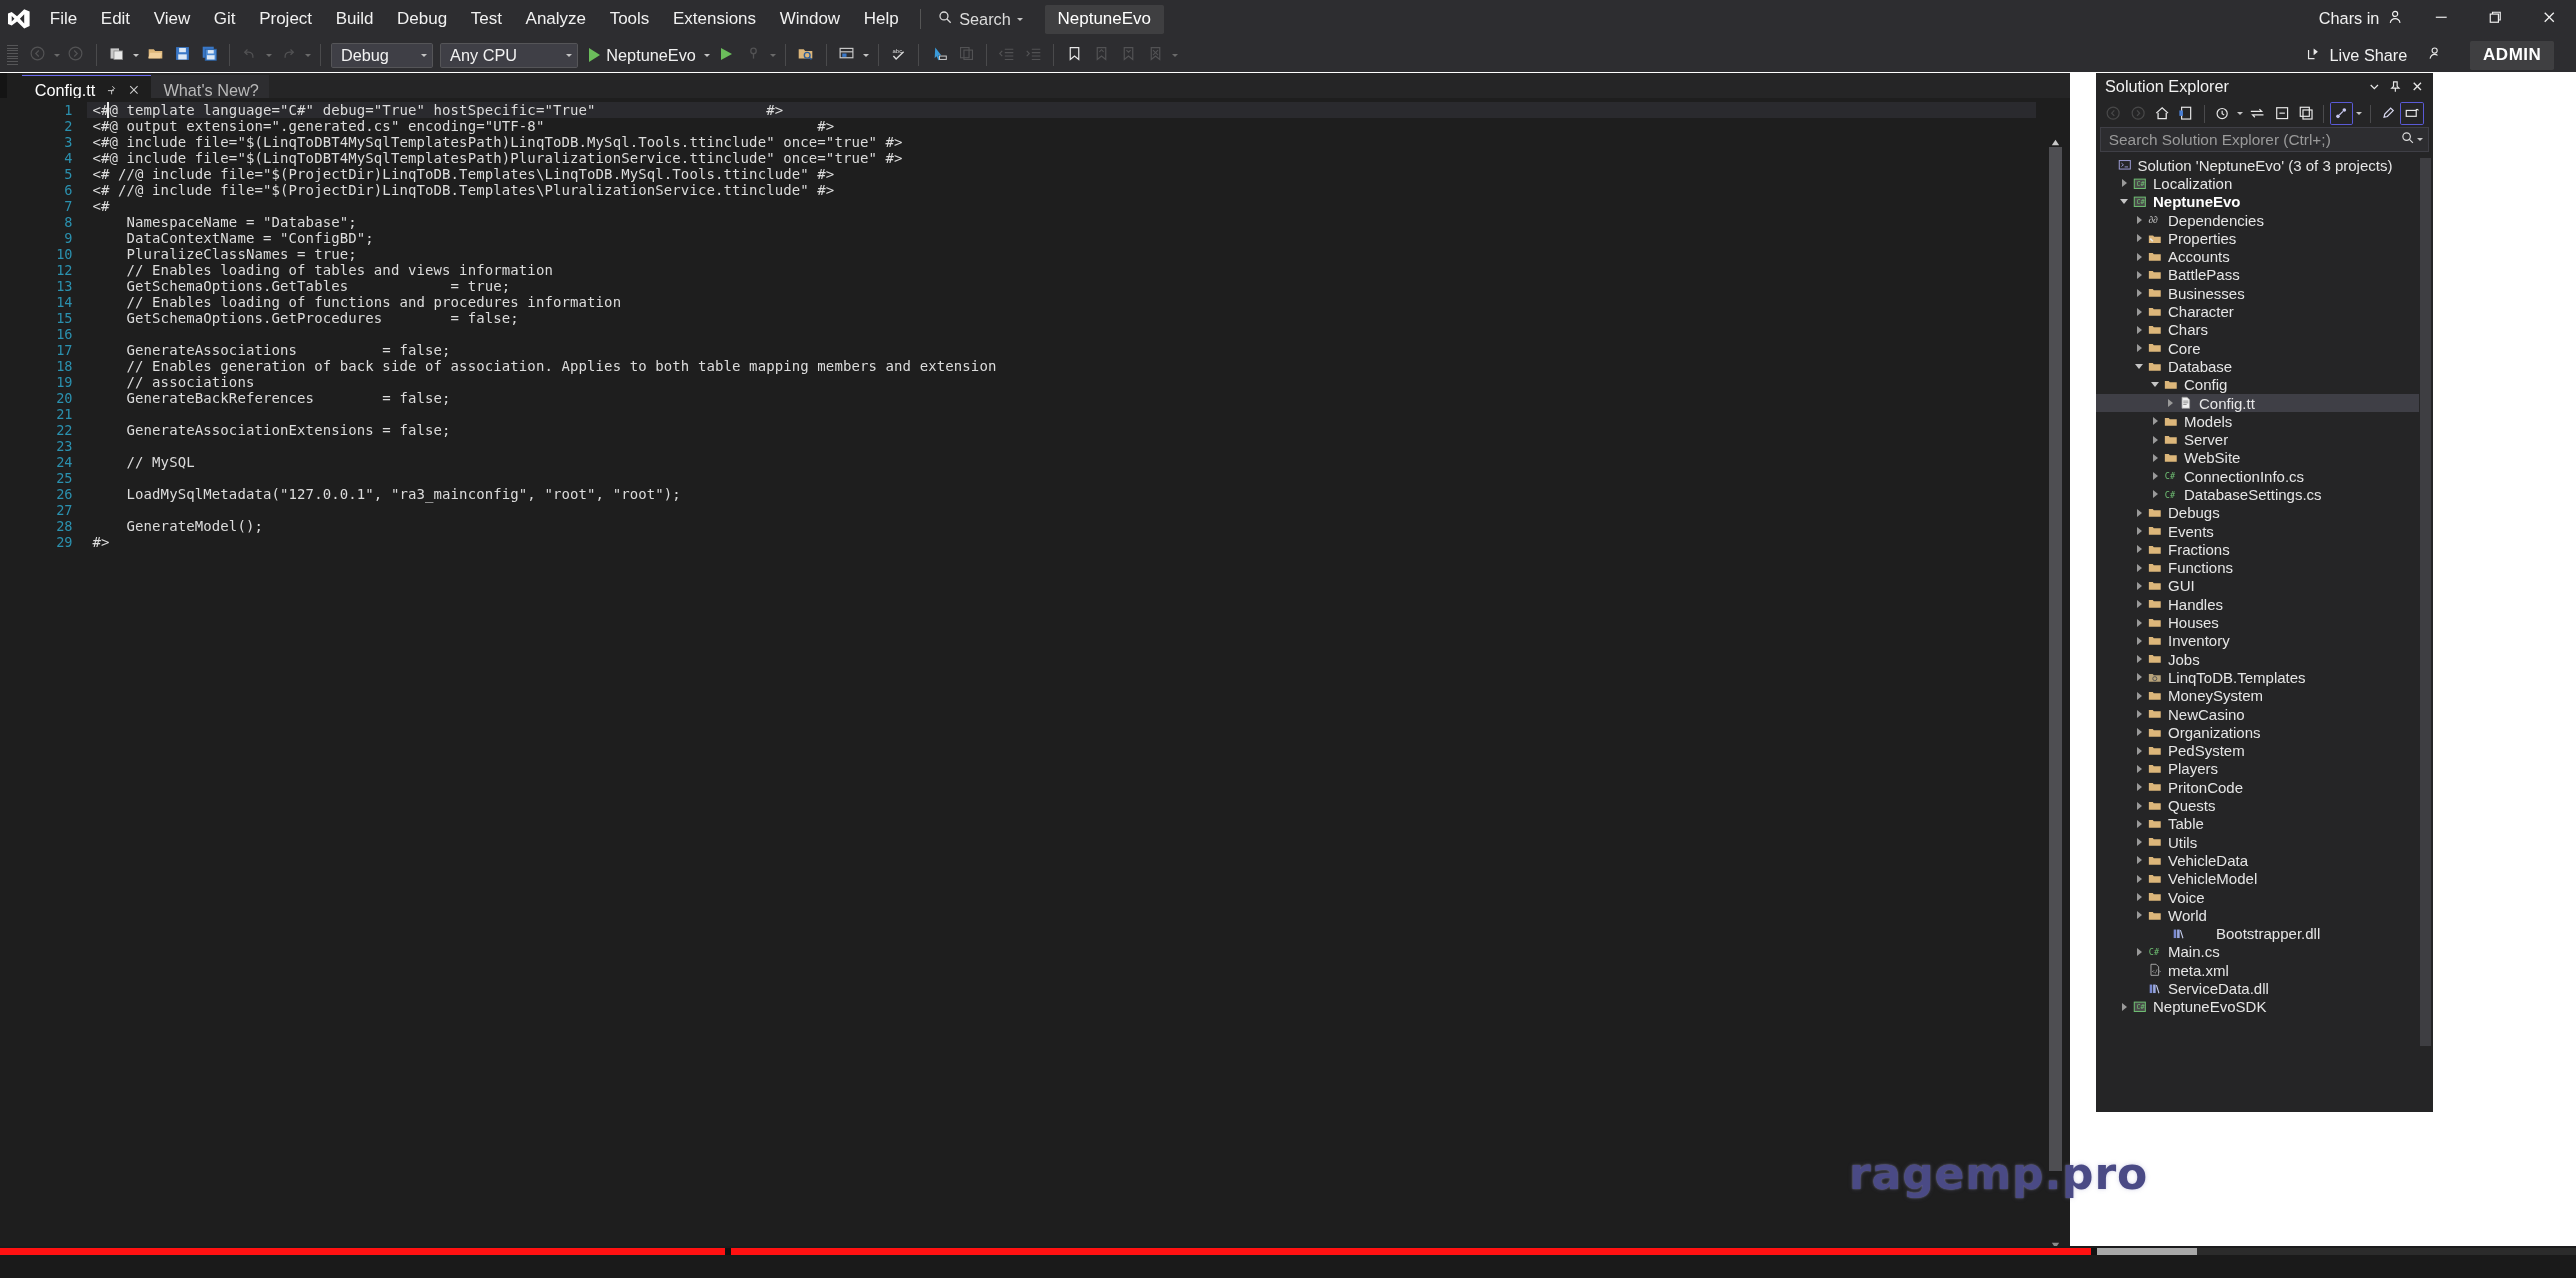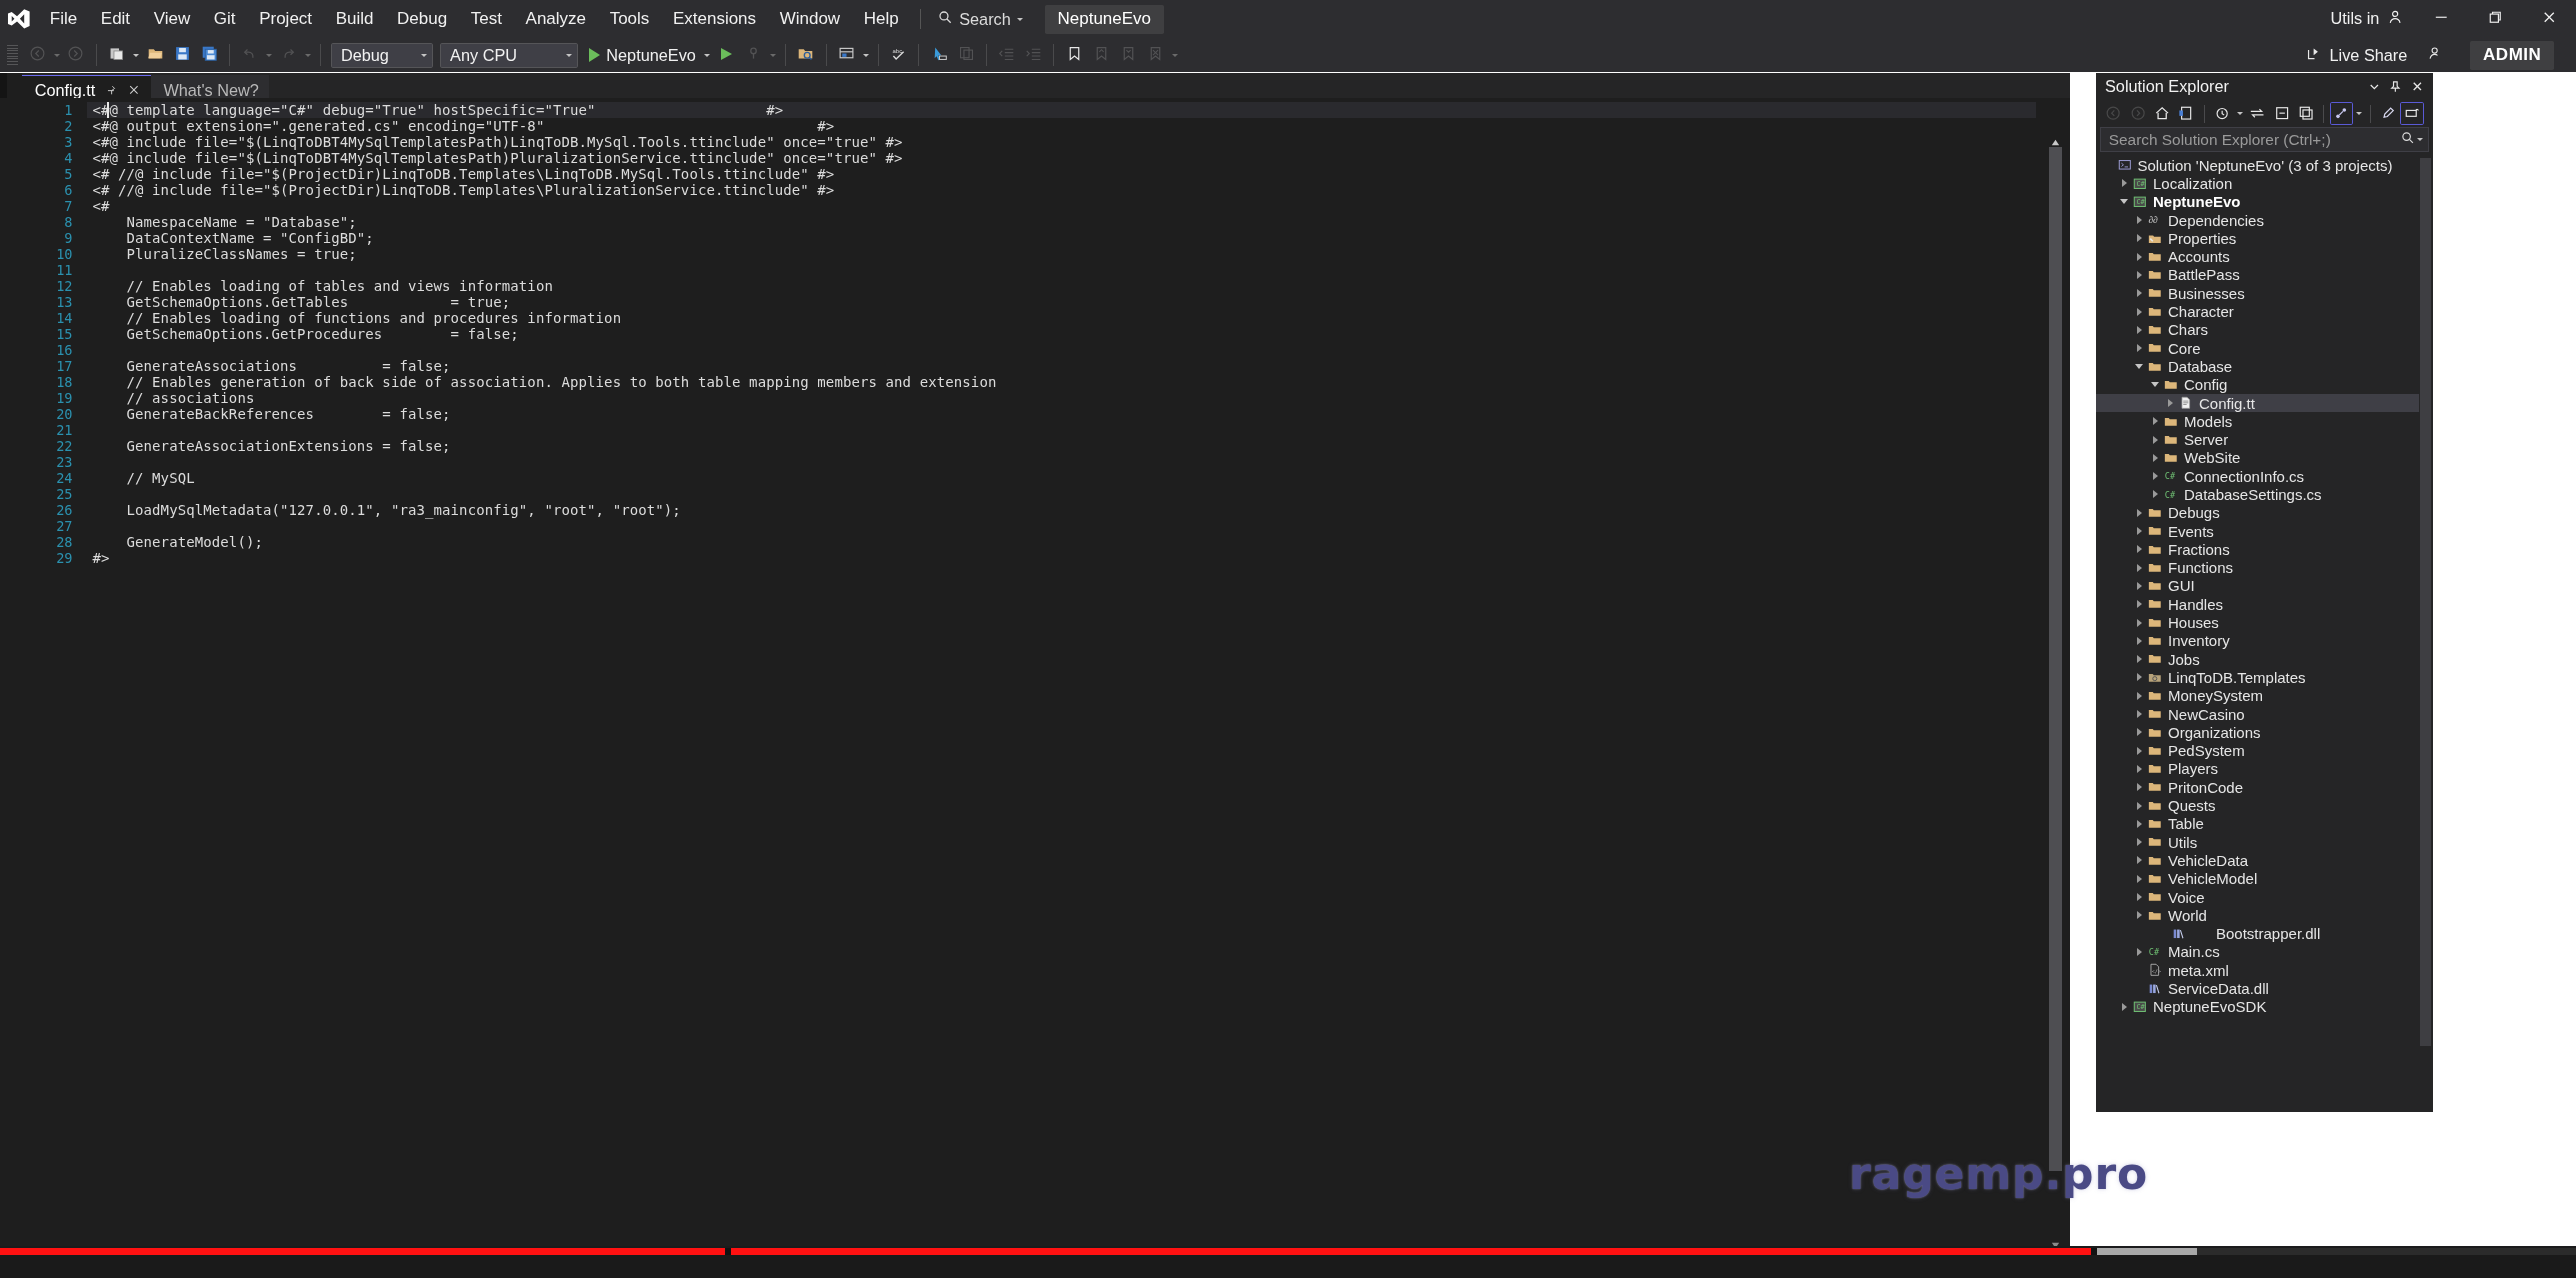--- a/index.html
+++ b/index.html
@@ -206,21 +206,21 @@
             <line x1="9.9" y1="9.9" x2="14" y2="14" stroke="#dcdcdc" stroke-width="1.4"></line>
           </svg>
       </span>
       <span>Search</span>
       <span style="border-left:3.6px solid transparent;border-right:3.6px solid transparent;border-top:3.6px solid #c5c5c5;"></span>
     </div>
     <div class="sol-name-chip">NeptuneEvo</div>
 
     <div class="tb-right">
       <div class="signin">
-        <span>Utils in</span>
+        <span>Chars in</span>
         <span>
           <svg viewBox="0 0 18 18">
               <circle cx="9" cy="5.4" r="2.8" fill="none" stroke="#f1f1f1" stroke-width="1.3"></circle>
               <path d="M3.6 15.2c.7-3 2.8-4.6 5.4-4.6s4.7 1.6 5.4 4.6" fill="none" stroke="#f1f1f1" stroke-width="1.3"></path>
             </svg>
         </span>
       </div>
       <div class="wbtn">
         <span><svg viewBox="0 0 16 16">
               <line x1="2" y1="8" x2="14" y2="8" stroke="#f1f1f1" stroke-width="1.3"></line>
@@ -489,24 +489,20 @@
         </div>
         <div class="cline">
           <div class="lnum">9</div>
           <div class="ctext">    DataContextName = "ConfigBD";</div>
         </div>
         <div class="cline">
           <div class="lnum">10</div>
           <div class="ctext">    PluralizeClassNames = true;</div>
         </div>
         <div class="cline">
-          <div class="lnum">11</div>
-          <div class="ctext"></div>
-        </div>
-        <div class="cline">
           <div class="lnum">12</div>
           <div class="ctext">    // Enables loading of tables and views information</div>
         </div>
         <div class="cline">
           <div class="lnum">13</div>
           <div class="ctext">    GetSchemaOptions.GetTables            = true;</div>
         </div>
         <div class="cline">
           <div class="lnum">14</div>
           <div class="ctext">    // Enables loading of functions and procedures information</div>

